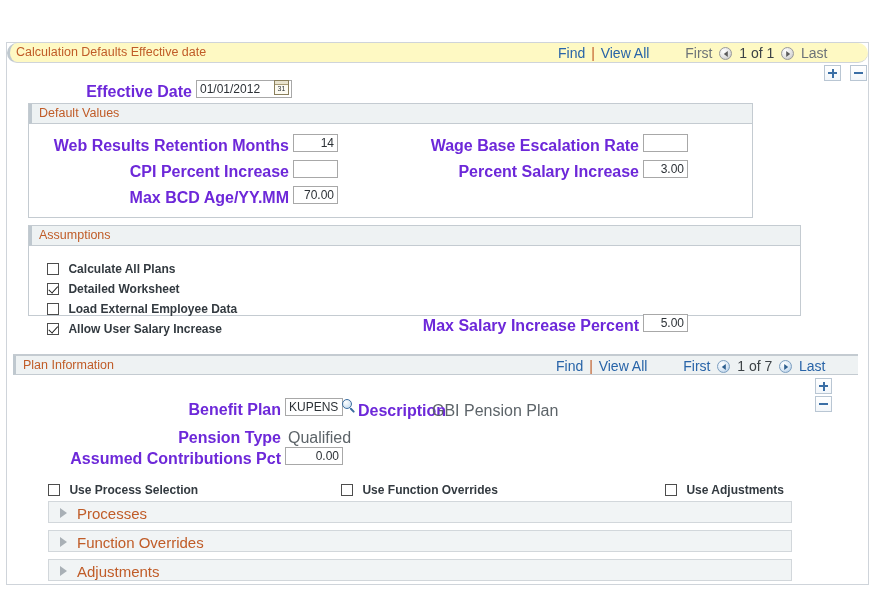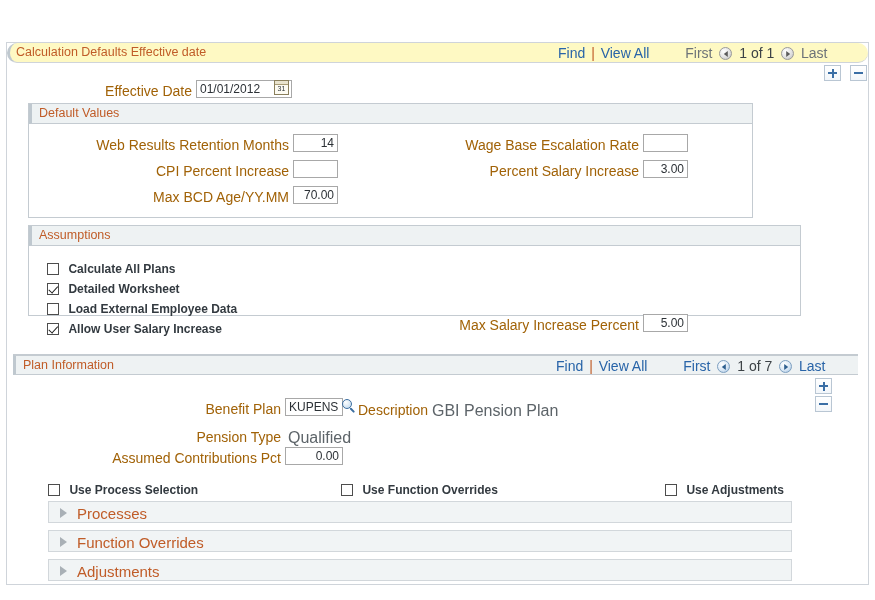--- a/index.html
+++ b/index.html
@@ -139,23 +139,23 @@
     left: 50%; top: 3px; width: 2px; height: 9px; margin-left: -1px;
   }
   .pm-btn.plus::after,
   .pm-btn.minus::after {
     top: 50%; left: 3px; height: 2px; width: 9px; margin-top: -1px;
   }
 
   
   .lbl {
     position: absolute;
-    font-size: 14px;
-    font-weight: normal;
-    color: #a16207;
+    font-size: 16px;
+    font-weight: bold;
+    color: #6d28d9;
     white-space: nowrap;
     text-align: right;
   }
   .val-static {
     position: absolute;
     font-size: 16px;
     color: #5d6469;
     white-space: nowrap;
   }
   .fld {

